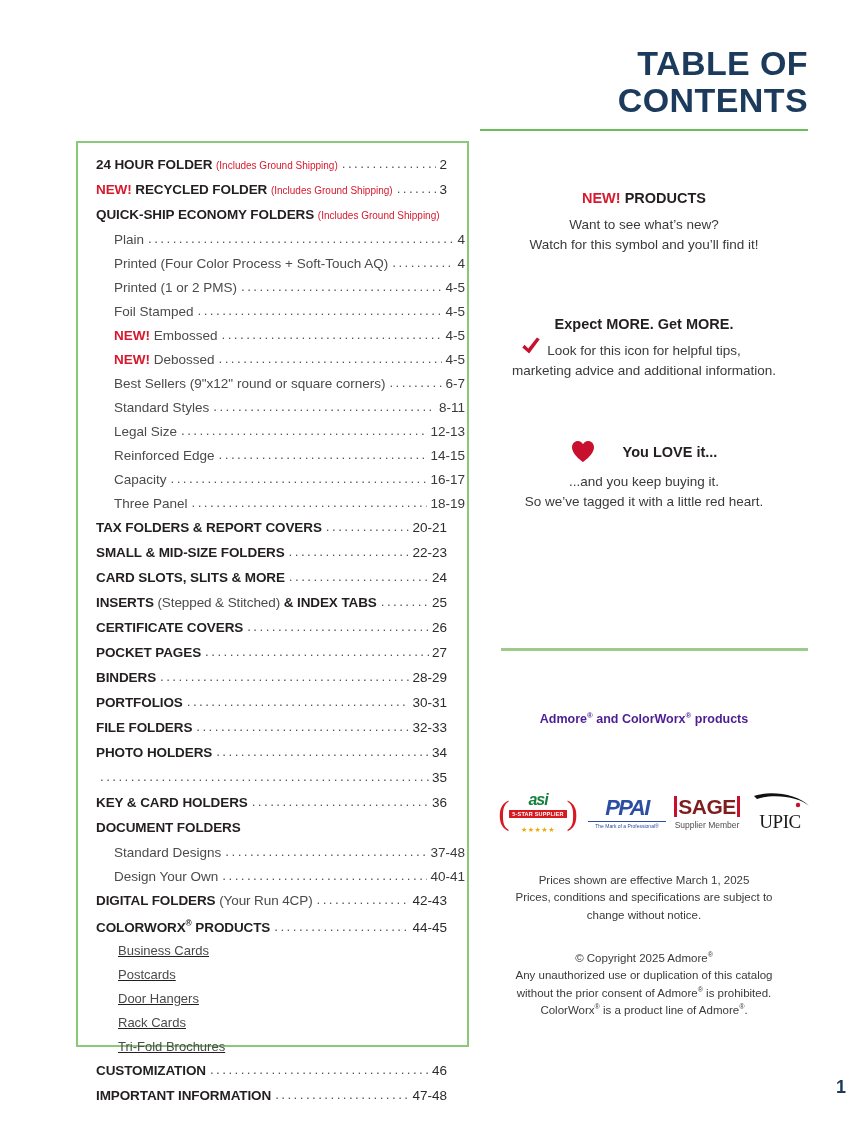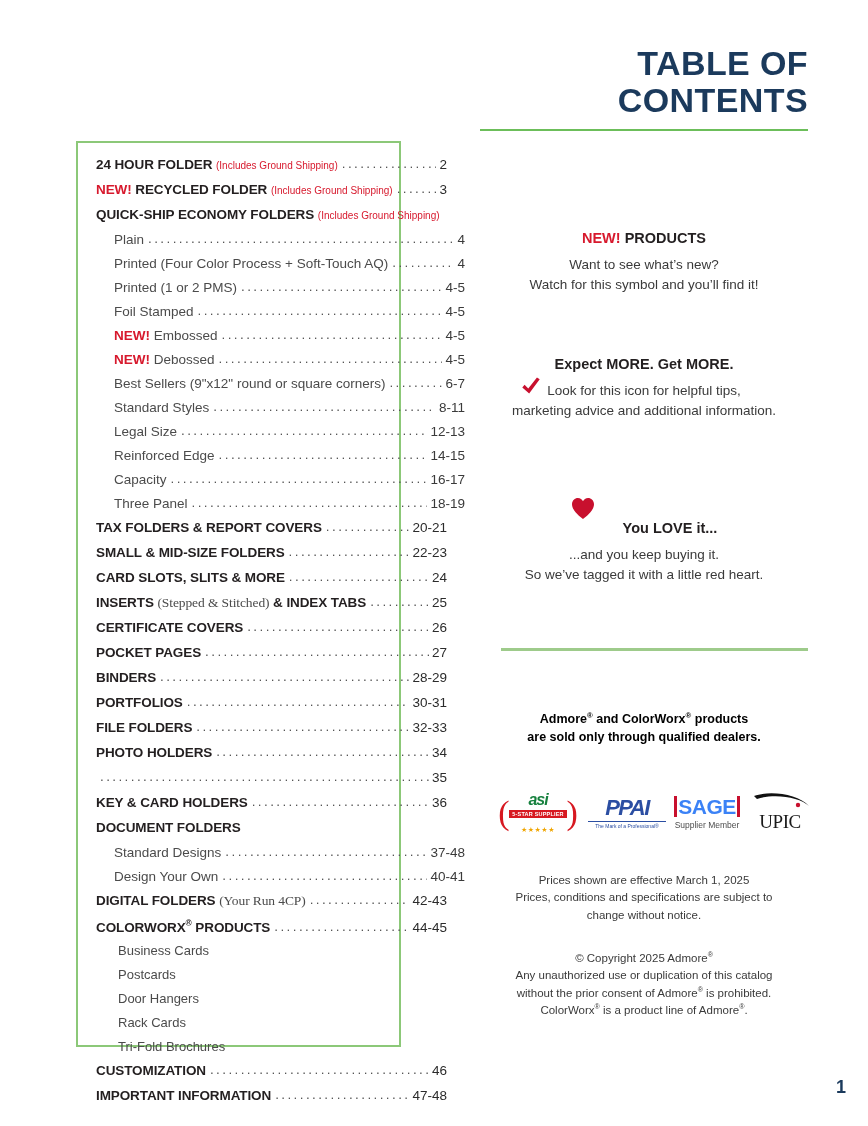--- a/index.html
+++ b/index.html
@@ -36,21 +36,21 @@
     height: 2px;
     background: #6cbe5a;
     width: 328px;
   }
 
   
   #toc-box {
     position: absolute;
     left: 76px;
     top: 141px;
-    width: 325px;
+    width: 393px;
     height: 906px;
     border: 2px solid #8cc878;
     box-sizing: border-box;
   }
   #toc-list {
     position: absolute;
     left: 18px;
     top: 14px;
     width: 351px;
   }
@@ -73,41 +73,40 @@
     font-size: 13.5px;
     color: #231f20;
     letter-spacing: -0.1px;
   }
   .toc-row.sub .toc-label {
     font-weight: normal;
     font-size: 13.5px;
     color: #4b4b4b;
   }
   .toc-row.sub { padding-left: 18px; }
-  .toc-row.sub2 { padding-left: 22px; }
+  .toc-row.sub2 { padding-left: 22px; text-decoration: underline; }
   .toc-row.sub2 .toc-label {
     font-weight: normal;
     font-size: 13px;
     color: #4b4b4b;
   }
 
   .note-red {
     color: #d7192d;
     font-size: 10px;
     font-weight: normal;
     letter-spacing: 0;
   }
   .new-tag {
     color: #d7192d;
     font-weight: bold;
   }
   .paren-light {
     font-weight: normal;
     color: #4b4b4b;
-    font-family: Liberation Serif, serif;
   }
 
   .leader {
     flex: 1 1 auto;
     overflow: hidden;
     white-space: nowrap;
     margin: 0 3px 0 4px;
     color: #555;
     font-size: 13.5px;
     letter-spacing: 2.4px;
@@ -129,21 +128,20 @@
     left: 480px;
     top: 190px;
     width: 328px;
     text-align: center;
   }
   .blk-heading {
     font-size: 14.5px;
     font-weight: bold;
     color: #231f20;
     margin-bottom: 9px;
-    margin-top: 40px;
   }
   .blk-heading .new-tag { color: #d7192d; }
   .blk-body {
     font-size: 13.5px;
     color: #3a3a3a;
     line-height: 1.45;
   }
 
   #expect-block { margin-top: 62px; }
   #expect-line1 {
@@ -177,21 +175,21 @@
   }
 
   #dealer-note {
     position: absolute;
     left: 480px;
     top: 710px;
     width: 328px;
     text-align: center;
     font-size: 12.5px;
     font-weight: bold;
-    color: #000000;
+    color: #4c1d95;
     line-height: 1.45;
   }
 
   
   #logo-row {
     position: absolute;
     left: 492px;
     top: 790px;
     width: 320px;
     height: 46px;
@@ -262,21 +260,21 @@
     padding-top: 1px;
     margin-top: 2px;
     letter-spacing: 0;
   }
 
   
   #logo-sage { width: 74px; text-align: center; }
   .sage-mark {
     font-size: 21px;
     font-weight: bold;
-    color: #3b82f6;
+    color: #7f1d1d;
     letter-spacing: -0.5px;
     line-height: 1;
     border-left: 3px solid #c8102e;
     border-right: 3px solid #c8102e;
     display: inline-block;
     padding: 0 1px;
   }
   .sage-sub {
     font-size: 8.5px;
     color: #4d4d4d;
@@ -580,21 +578,20 @@
   </div>
 
 </div>
 
 <div id="mid-rule"></div>
 
 <div id="dealer-note">
   <div>
     <span>Admore<sup>®</sup> and ColorWorx<sup>®</sup> products</span>
   </div>
-  <div>are sold only through qualified dealers.</div>
 </div>
 
 <div id="logo-row">
 
   <div class="logo" id="logo-asi">
     <div class="asi-wrap">
       <span class="asi-paren l">(</span>
       <span class="asi-paren r">)</span>
       <span class="asi-mark">asi</span>
       <span class="asi-sub">5-STAR SUPPLIER</span>

